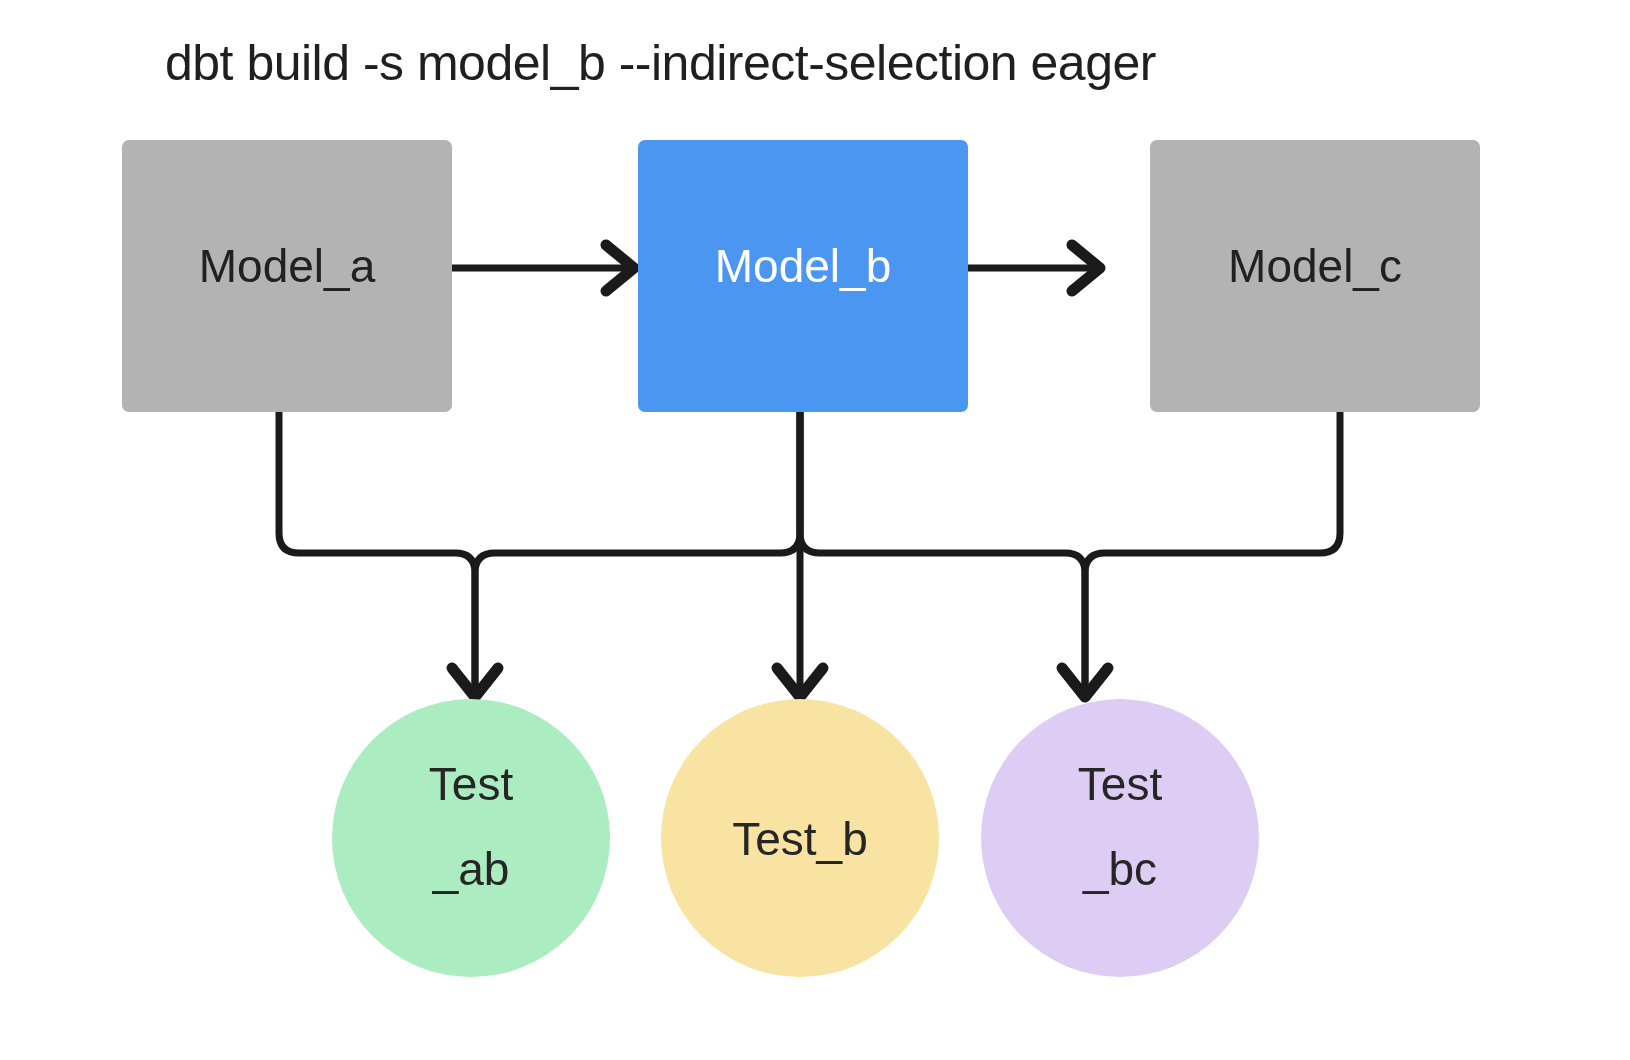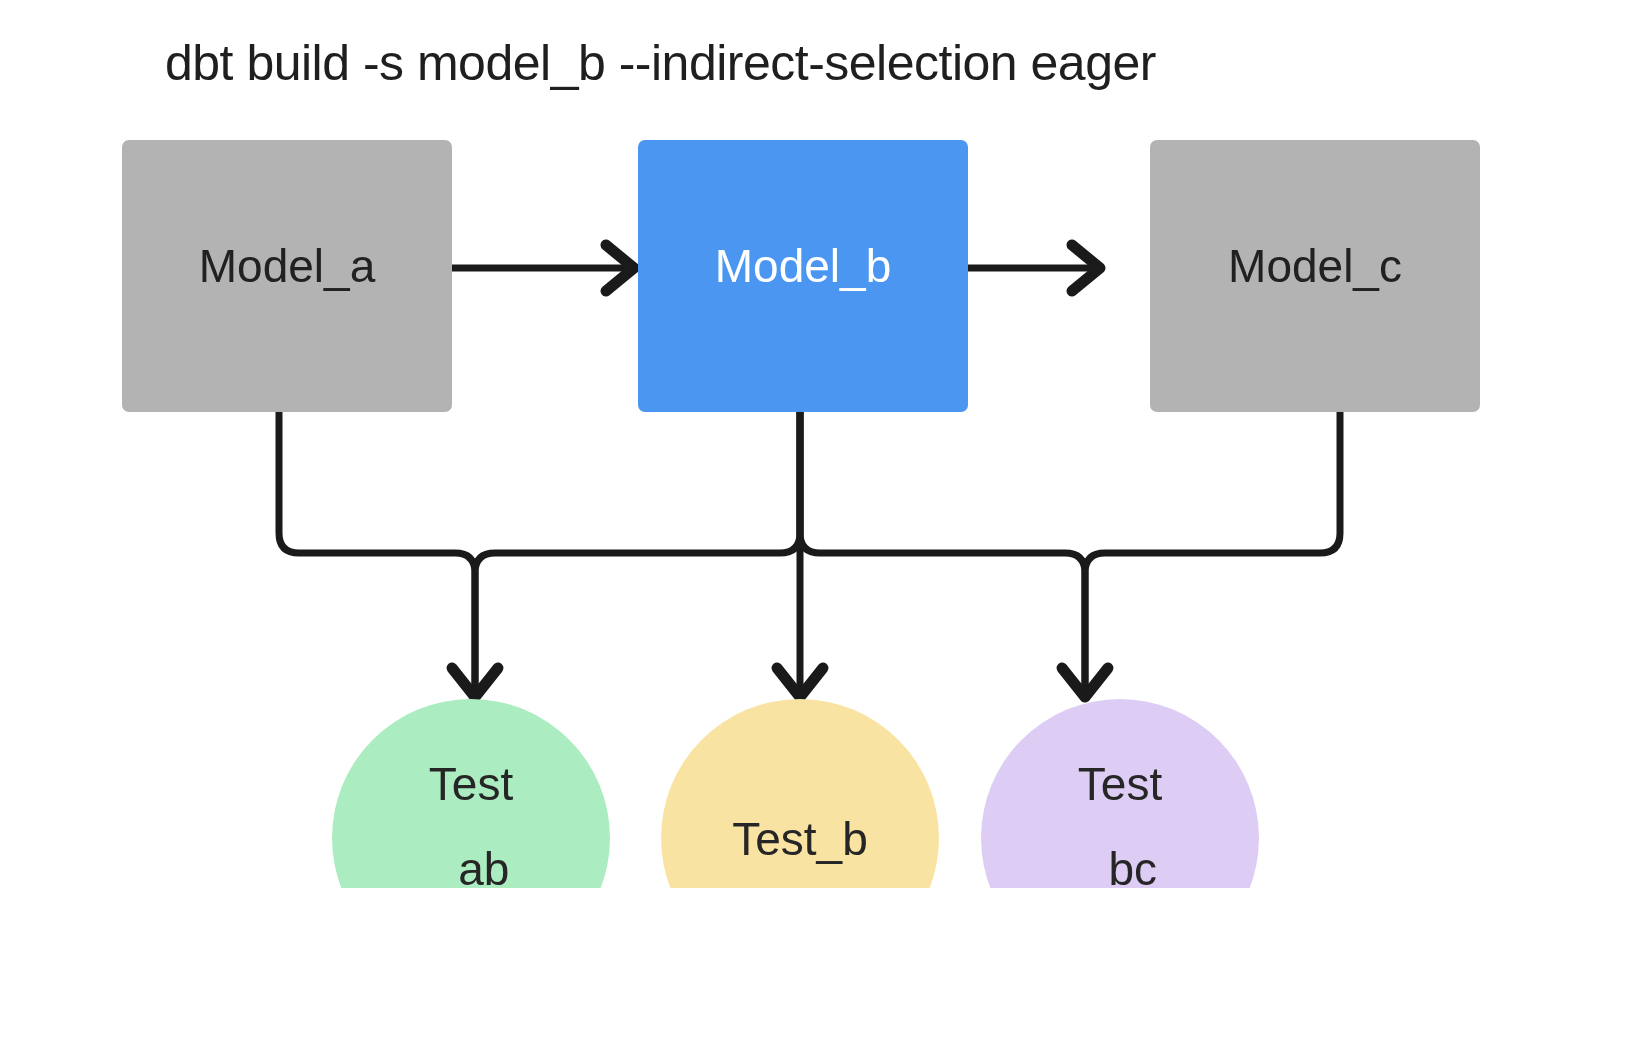--- a/index.html
+++ b/index.html
@@ -4,21 +4,21 @@
 <title>dbt DAG diagram</title>
 <style>
   html, body {
     margin: 0;
     padding: 0;
     background: #ffffff;
   }
   #stage {
     position: relative;
     width: 1630px;
-    height: 888px;
+    height: 1060px;
     background: #ffffff;
     overflow: hidden;
     font-family: "Liberation Sans", sans-serif;
     text-decoration: underline;
   }
   #diagram-svg {
     position: absolute;
     inset: 0;
     width: 1630px;
     height: 1060px;

